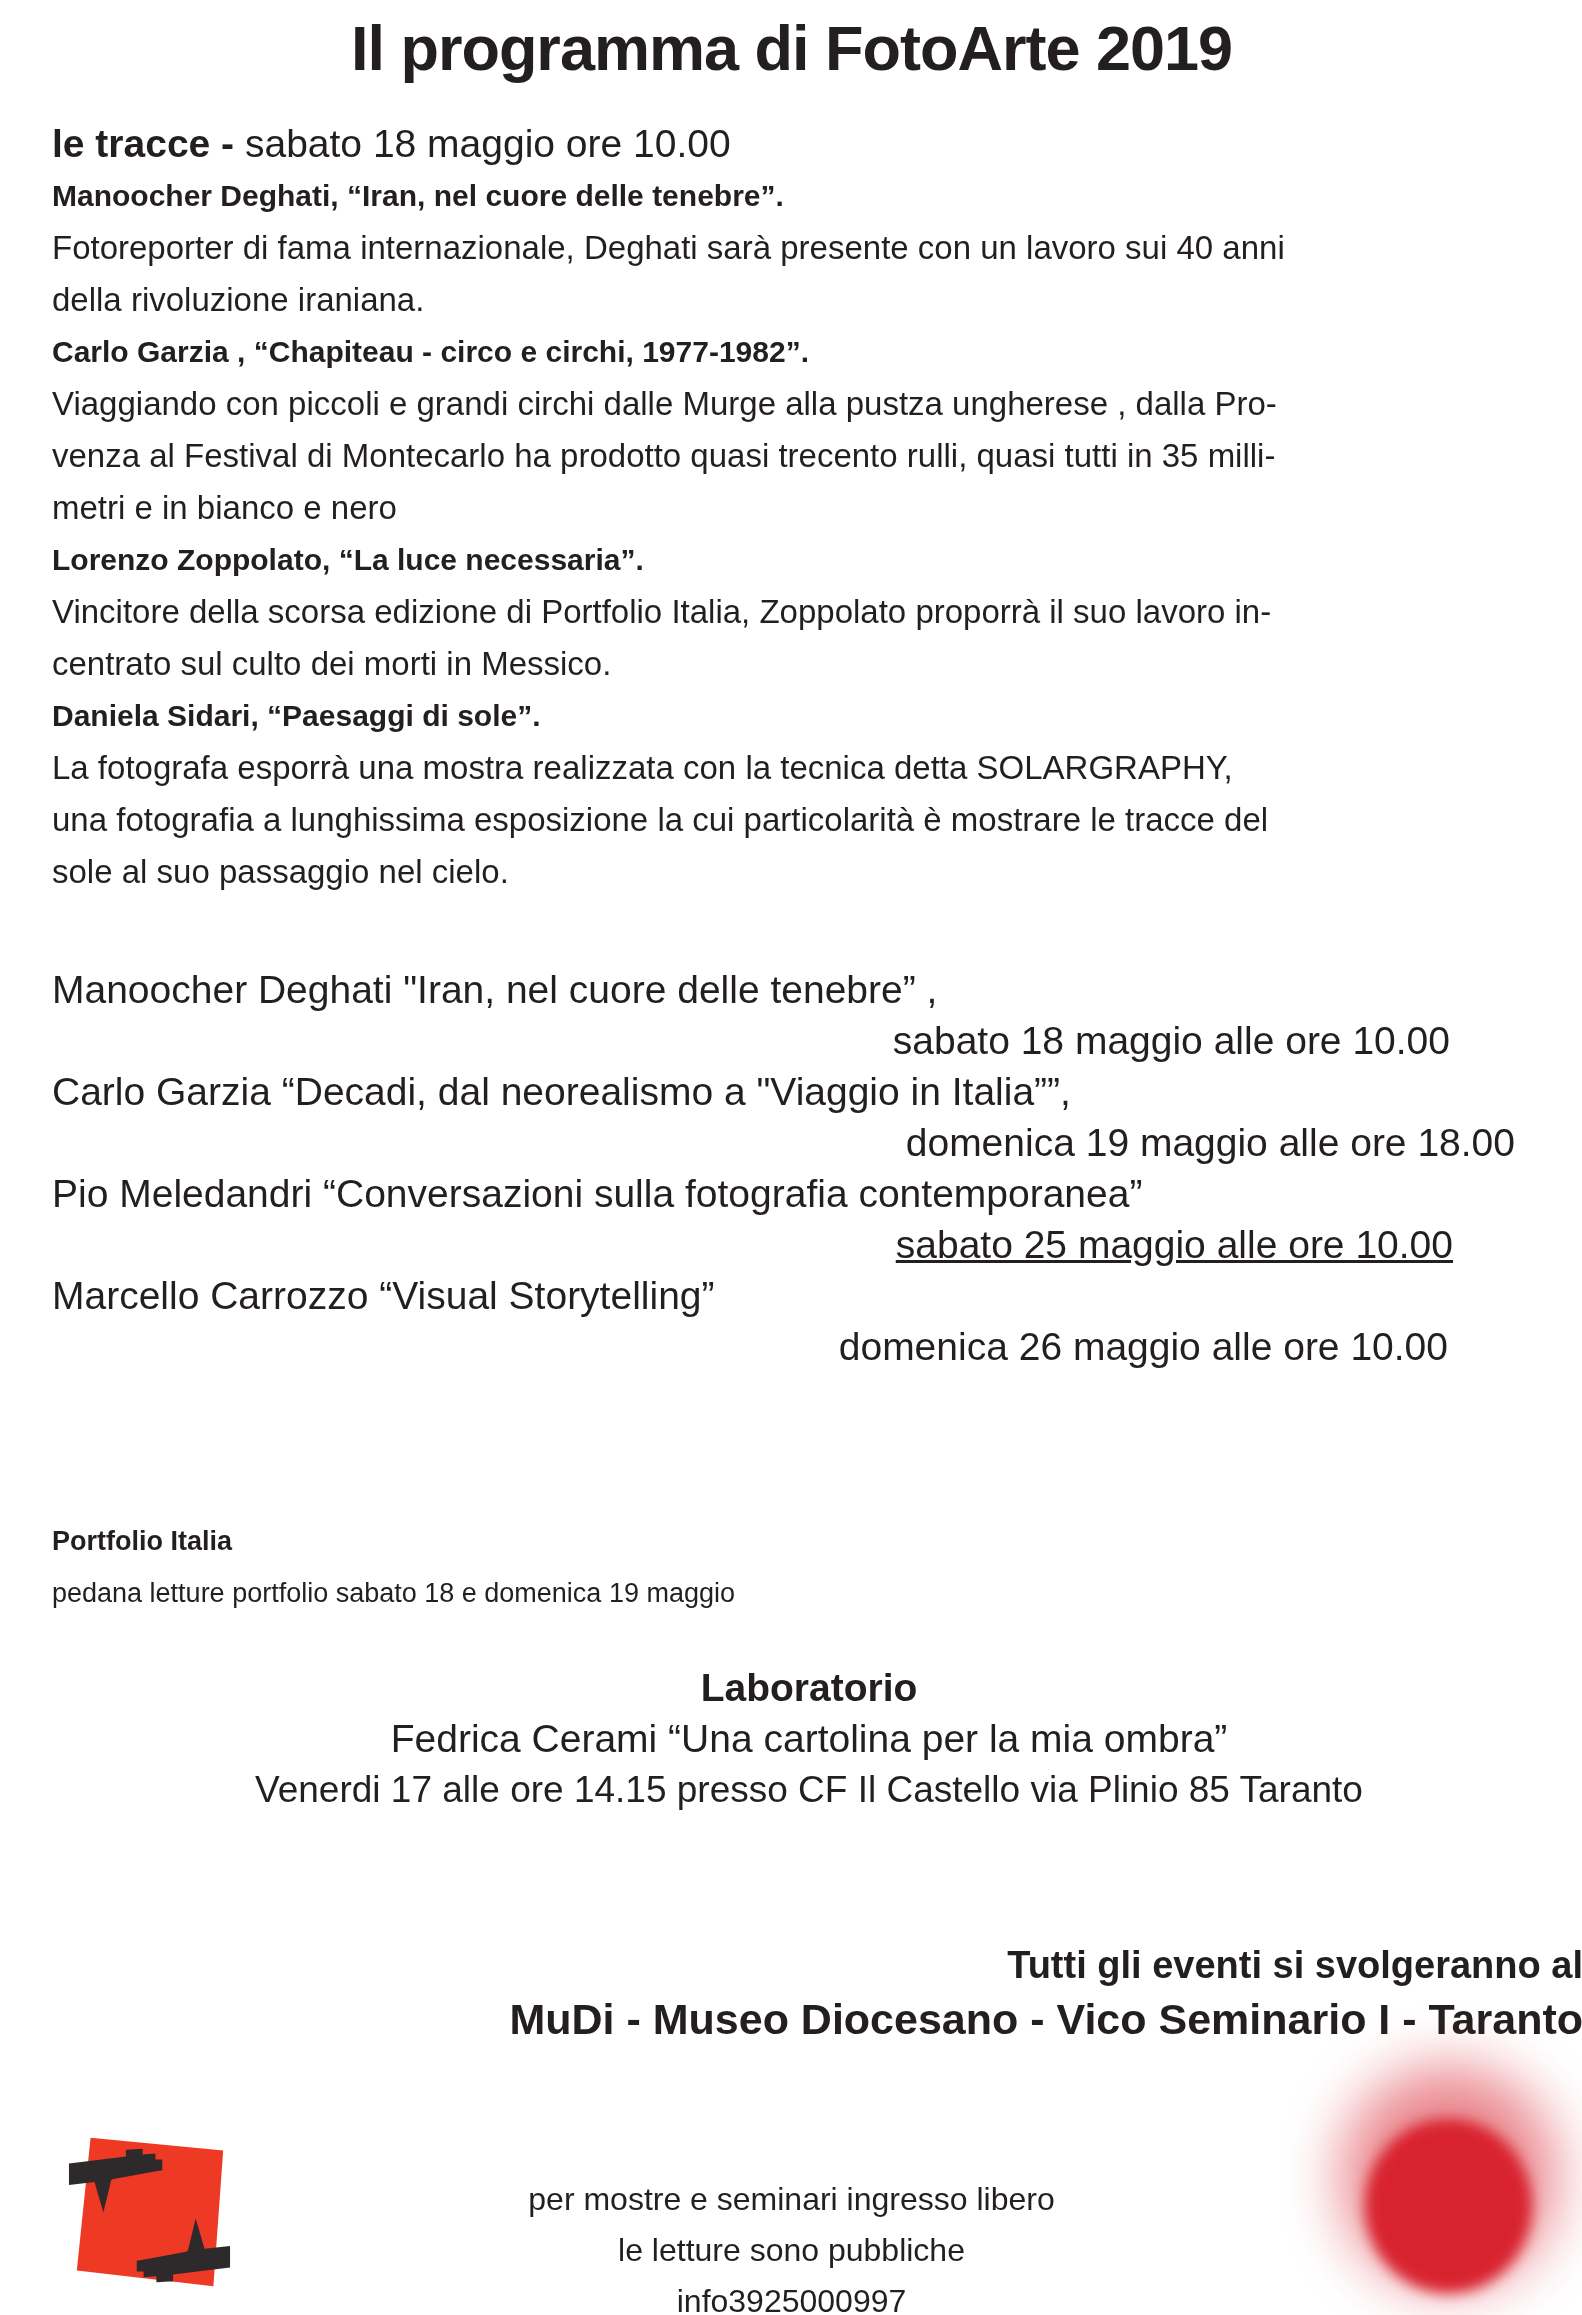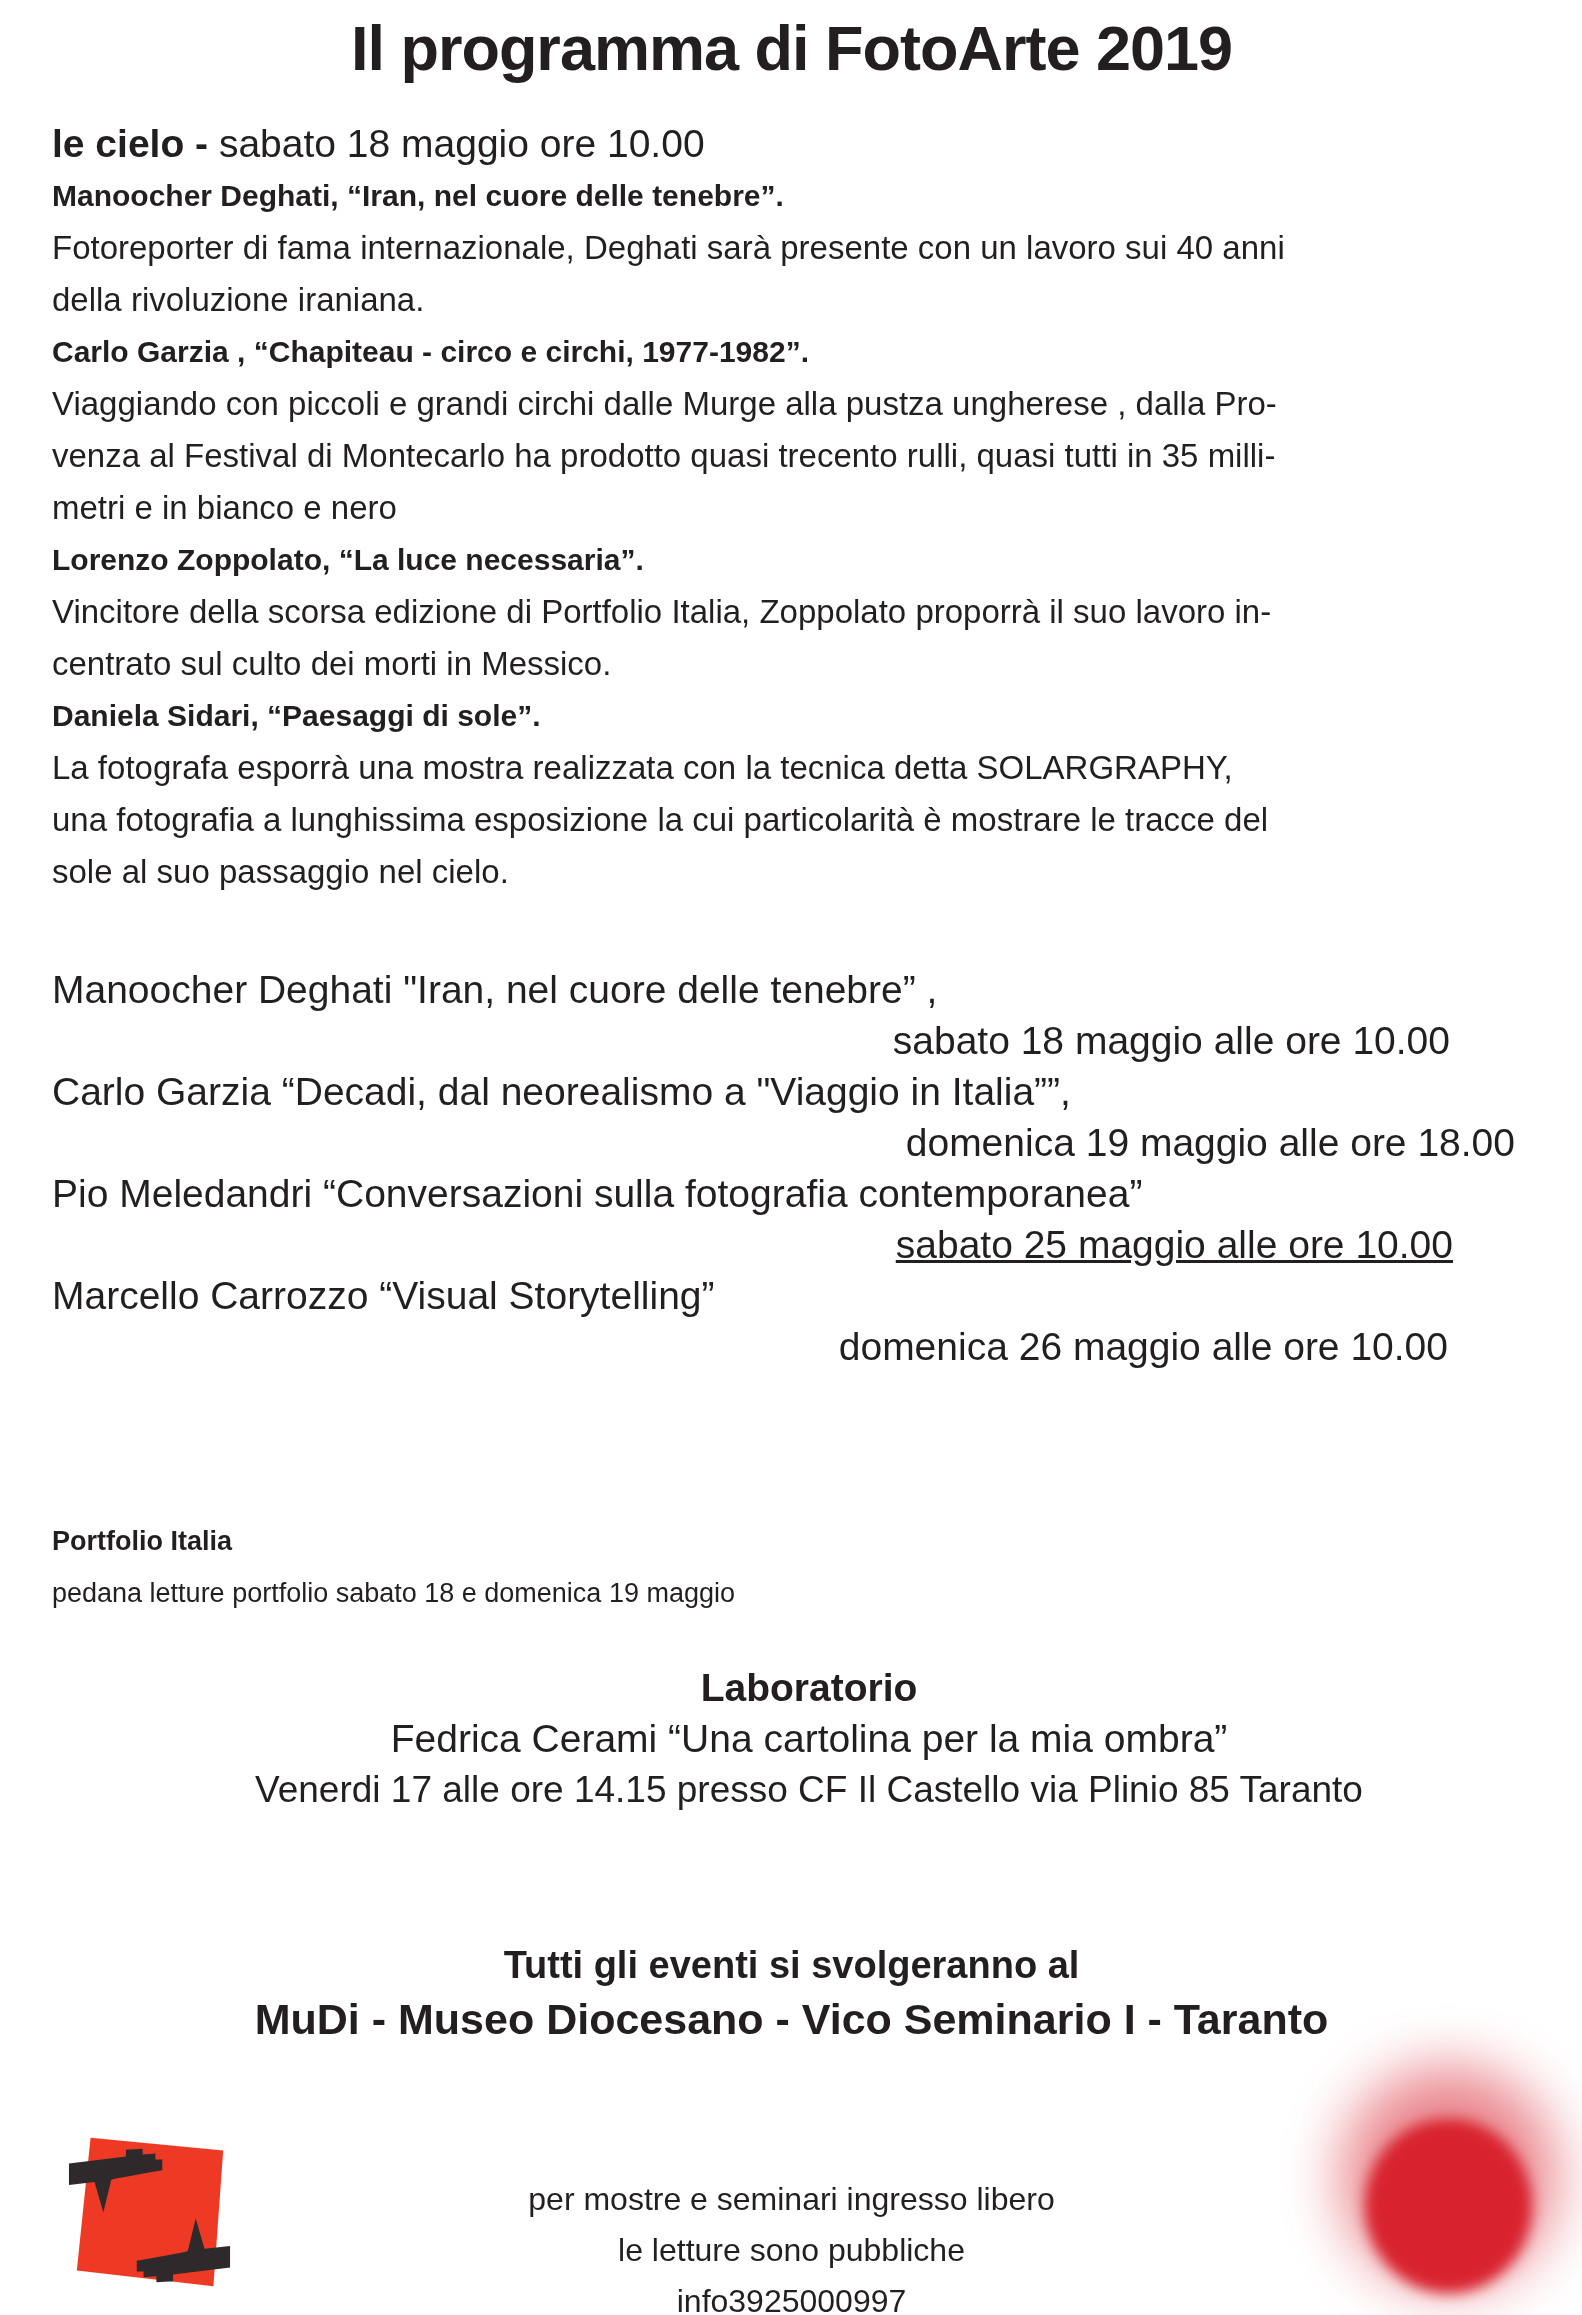--- a/index.html
+++ b/index.html
@@ -39,21 +39,21 @@
   
   .portfolio { top:1515px; left:52px; width:1514px; line-height:52px; font-size:27px; }
   .section-head { font-weight:700; }
 
   
   .laboratorio { top:1662px; left:52px; width:1514px; line-height:51px; font-size:39px;text-align:center; }
   .lab-title { font-weight:400; }
   .lab-text { font-size:37px; }
 
   
-  .venue { top:1938px; left:0; width:100%; text-align:center; line-height:54px; }
+  .venue { top:1938px; left:0; width:100%; text-align:right; line-height:54px; }
   .venue-1 { font-size:38px; font-weight:700; }
   .venue-2 { font-size:43px; font-weight:700; }
 
   
   .footer {
     top:2174px; left:0; width:100%;
     text-align:center; font-size:32px; line-height:51px;
     white-space:pre-line;
   }
 
@@ -75,21 +75,21 @@
     filter:blur(6.9px);
   }
 </style>
 </head>
 <body>
 
 <h1 class="abs title">Il programma di FotoArte 2019</h1>
 
 <section class="abs mostre">
   <div class="lead">
-    <span class="lead-bold">le cielo -</span><span> sabato 18 maggio ore 10.00</span>
+    <span class="lead-bold">le tracce -</span><span> sabato 18 maggio ore 10.00</span>
   </div>
 
   <div class="m-title">Manoocher Deghati, “Iran, nel cuore delle tenebre”.</div>
   <div class="m-desc">Fotoreporter di fama internazionale, Deghati sarà presente con un lavoro sui 40 anni
 della rivoluzione iraniana.</div>
 
   <div class="m-title">Carlo Garzia , “Chapiteau - circo e circhi, 1977-1982”.</div>
   <div class="m-desc">Viaggiando con piccoli e grandi circhi dalle Murge alla pustza ungherese , dalla Pro-
 venza al Festival di Montecarlo ha prodotto quasi trecento rulli, quasi tutti in 35 milli-
 metri e in bianco e nero</div>

